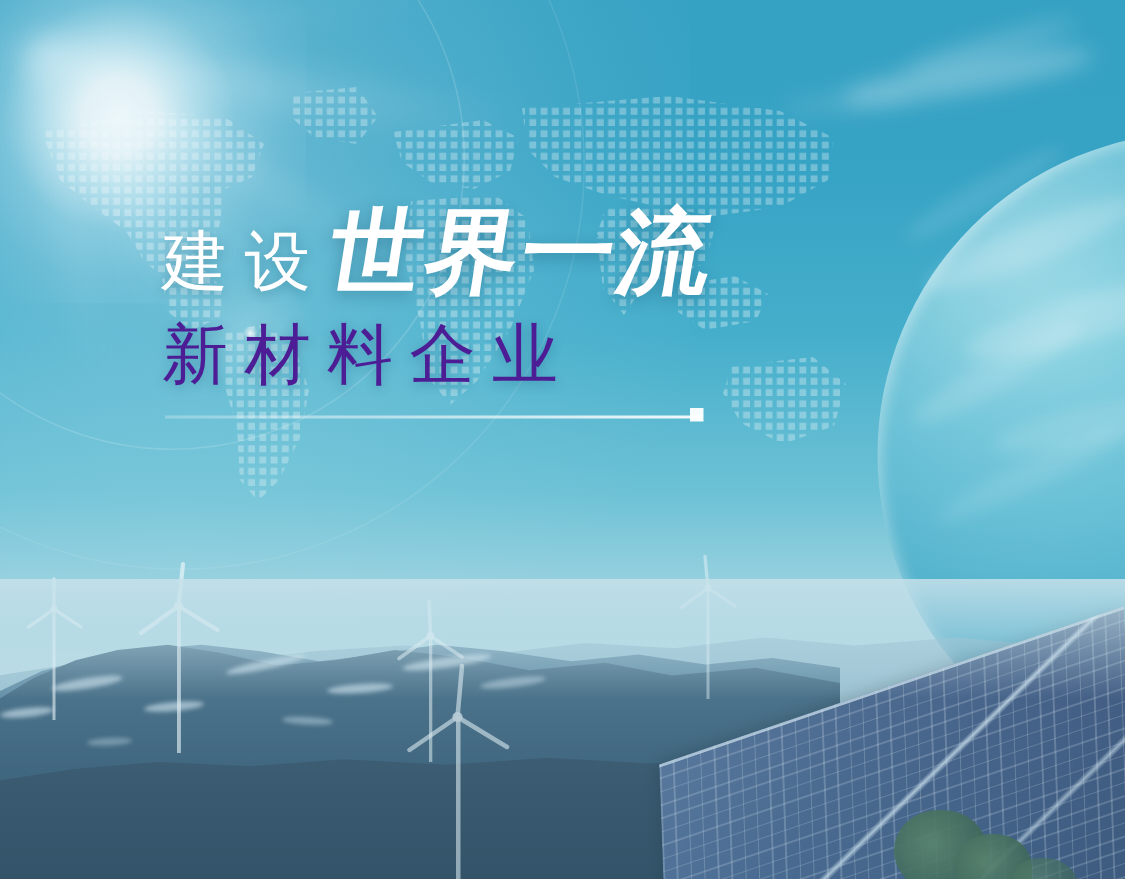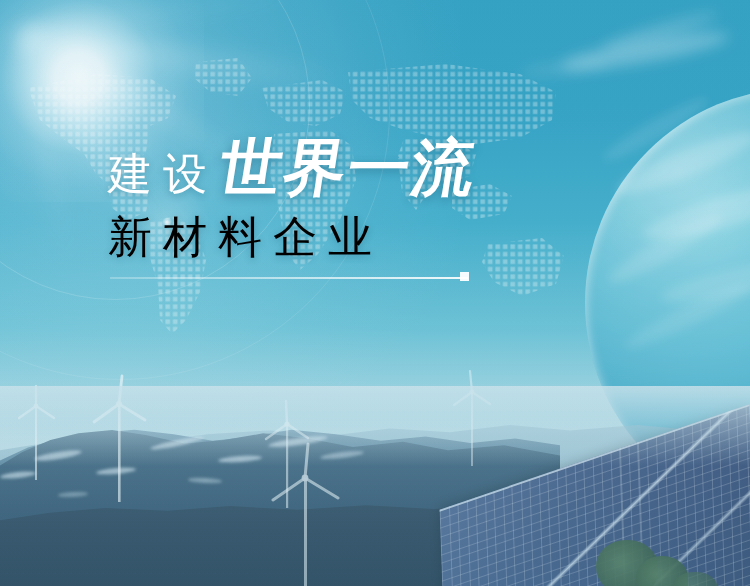--- a/index.html
+++ b/index.html
@@ -206,21 +206,21 @@
     font-size:62px;font-weight:700;color:#ffffff;
     letter-spacing:2px;line-height:1;
     margin-left:2px;
     transform:skewX(-9deg);
     font-family:"DejaVu Sans","Liberation Sans",sans-serif;
     text-shadow:0 3px 10px rgba(20,80,105,.38);
   }
 
   .headline2{
     position:absolute;left:108px;top:215px;
-    font-size:44px;font-weight:400;color:#000000;
+    font-size:44px;font-weight:400;color:#4c1d95;
     letter-spacing:11px;line-height:1;white-space:nowrap;
     text-shadow:0 2px 7px rgba(20,80,105,.32);
   }
 
   .divider{
     position:absolute;left:110px;top:277px;width:358px;height:2px;
     background:linear-gradient(90deg,rgba(255,255,255,.25),rgba(255,255,255,.92));
   }
   .divider-cap{
     position:absolute;left:460px;top:272px;width:9px;height:9px;

